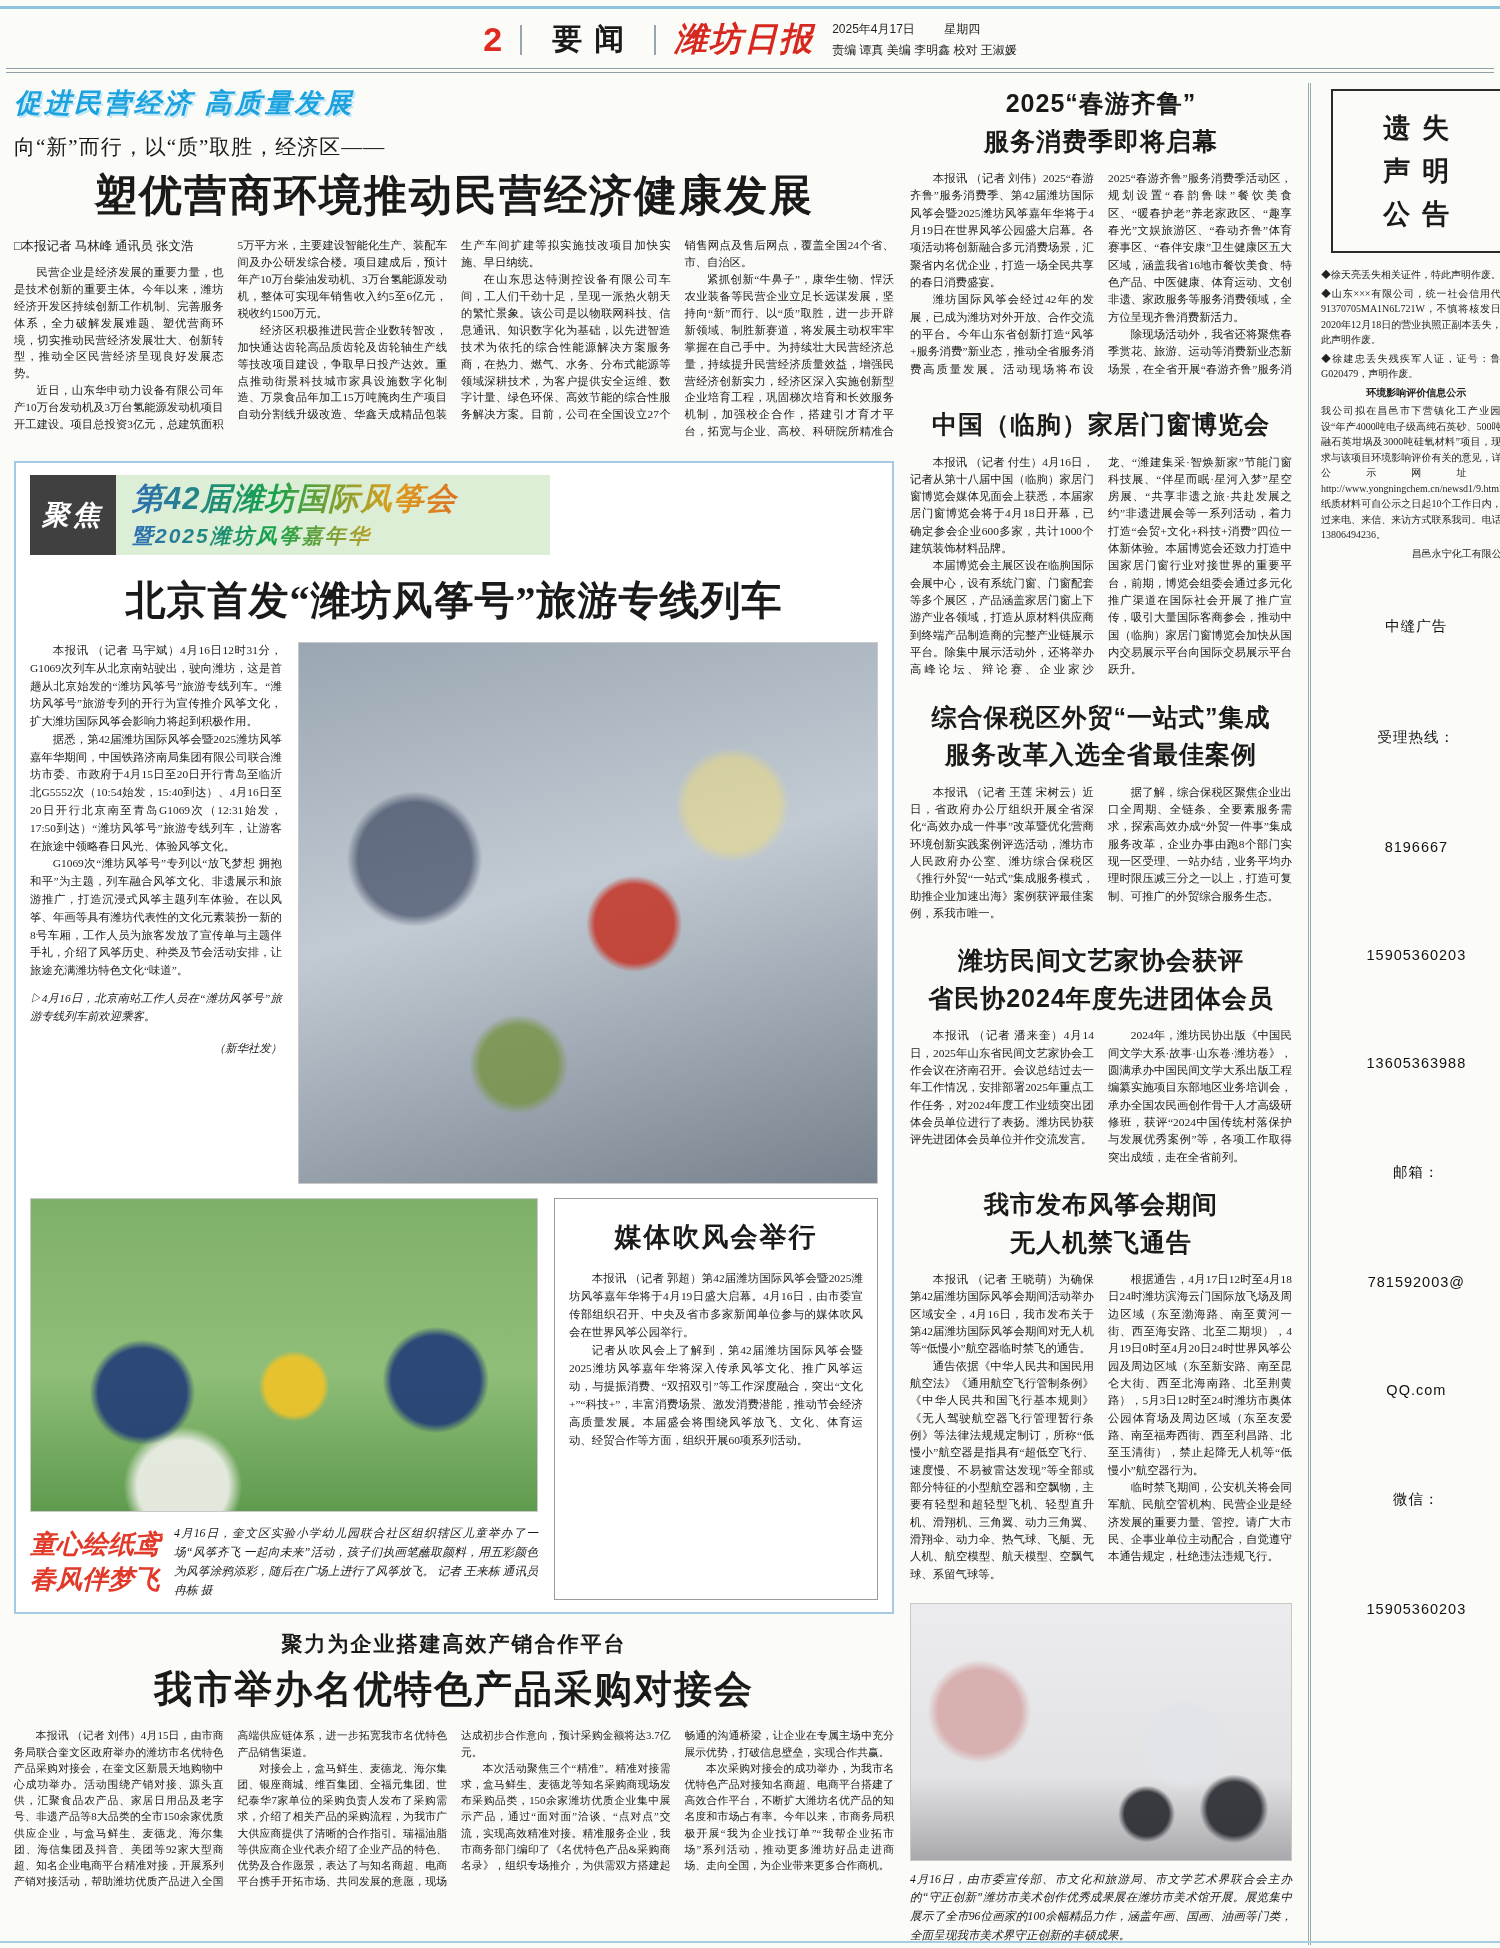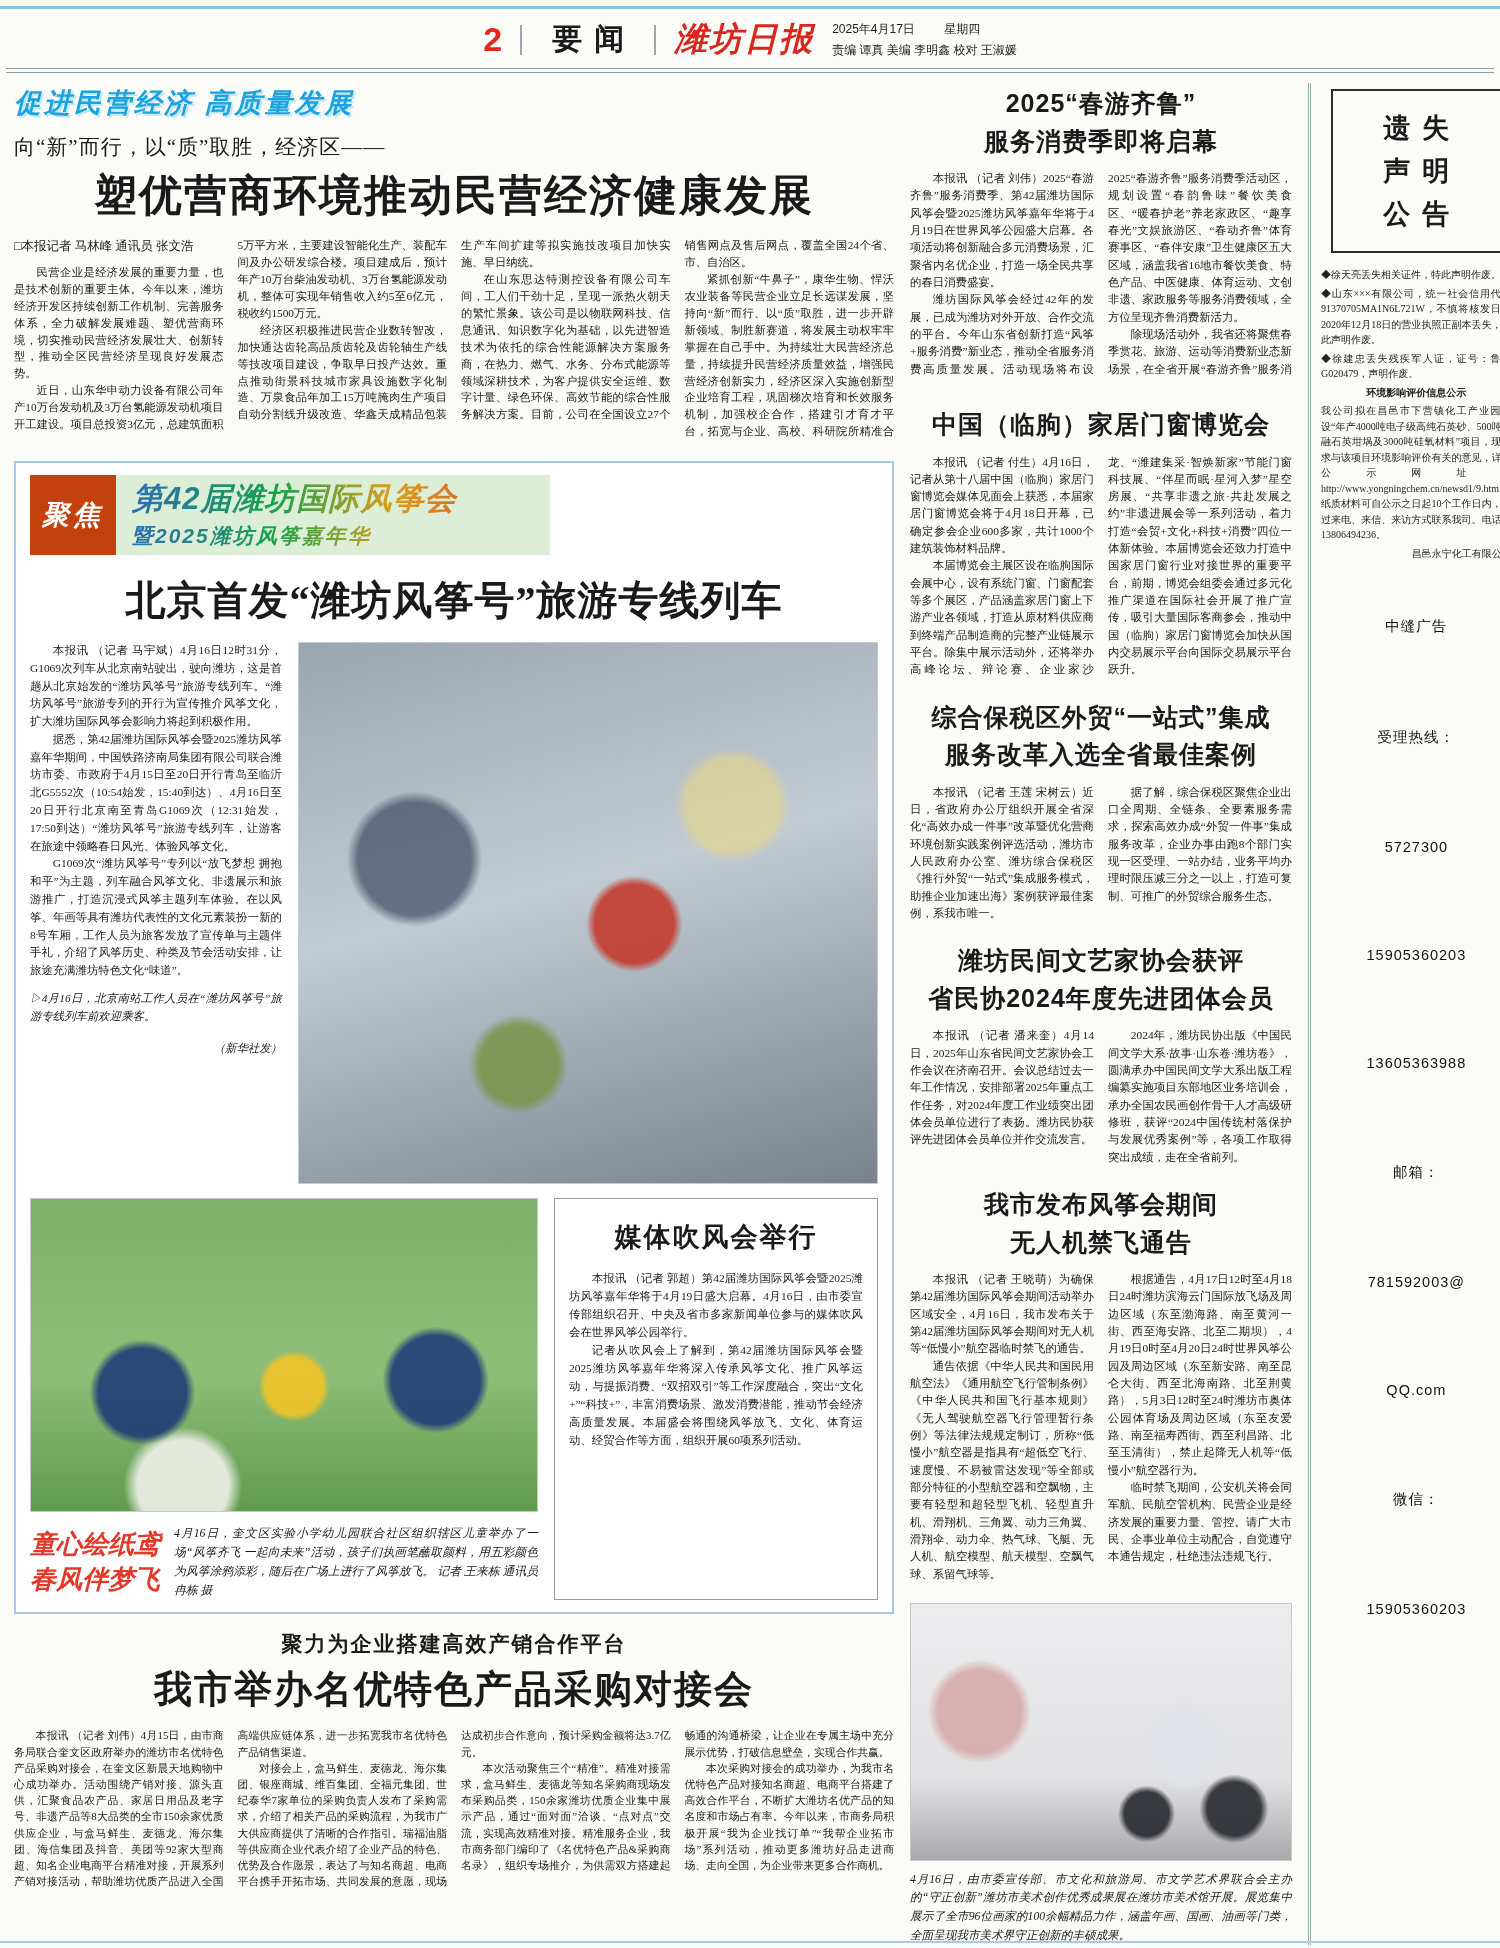--- a/index.html
+++ b/index.html
@@ -34,21 +34,21 @@
   .lead-kicker{font-size:21px;margin:4px 0 2px;letter-spacing:1px;}
   .lead-headline{font-size:43px;font-weight:900;letter-spacing:2px;margin:6px 0 12px;text-align:center;font-family:"Liberation Serif",serif;}
   .lead-byline{font-size:12.5px;margin:0 0 8px;}
   .bodycols{column-gap:14px;font-size:11.3px;line-height:1.5;text-align:justify;font-family:"Liberation Serif",serif;}
   .lead-body{column-count:4;height:212px;overflow:hidden;}
   .para{margin:0;text-indent:2em;}
 
   
   .kitebox{border:2px solid #a6c9e6;margin-top:12px;padding:12px 14px 12px;background:#fff;}
   .banner{display:flex;align-items:stretch;width:520px;}
-  .focus{background:#c2410c;color:#fff;font-size:27px;font-weight:900;font-style:italic;
+  .focus{background:#404040;color:#fff;font-size:27px;font-weight:900;font-style:italic;
     padding:2px 12px;display:flex;align-items:center;letter-spacing:4px;}
   .bannertext{background:#dcefd6;padding:3px 16px 5px;flex:1;}
   .grad{font-weight:900;font-style:italic;
     background:linear-gradient(90deg,#2f6db5,#17a24c 35%,#dd9e1e 65%,#d93a2b);
     -webkit-background-clip:text;background-clip:text;color:transparent;}
   .bt1{font-size:31px;letter-spacing:1px;}
   .bt2{font-size:21px;margin-top:2px;letter-spacing:2px;}
   .kite-headline{text-align:center;font-size:40px;font-weight:900;letter-spacing:1px;
     margin:18px 0 14px;font-family:"Liberation Serif",serif;}
   .kiterow{display:flex;gap:16px;}
@@ -279,21 +279,21 @@
       <p>◆徐天亮丢失相关证件，特此声明作废。</p>
       <p>◆山东×××有限公司，统一社会信用代码91370705MA1N6L721W，不慎将核发日期2020年12月18日的营业执照正副本丢失，特此声明作废。</p>
       <p>◆徐建忠丢失残疾军人证，证号：鲁军G020479，声明作废。</p>
       <p class="eia-title">环境影响评价信息公示</p>
       <p>我公司拟在昌邑市下营镇化工产业园建设“年产4000吨电子级高纯石英砂、500吨熔融石英坩埚及3000吨硅氧材料”项目，现征求与该项目环境影响评价有关的意见，详见公示网址：http://www.yongningchem.cn/newsd1/9.html，纸质材料可自公示之日起10个工作日内，通过来电、来信、来访方式联系我司。电话：13806494236。</p>
       <p class="sb-sig">昌邑永宁化工有限公司</p>
     </div>
     <div class="sb-slots">
       <div>中缝广告</div>
       <div>受理热线：</div>
-      <div>5727300</div>
+      <div>8196667</div>
       <div>15905360203</div>
       <div>13605363988</div>
       <div>邮箱：</div>
       <div>781592003@</div>
       <div>QQ.com</div>
       <div>微信：</div>
       <div>15905360203</div>
     </div>
   </aside>
 </main>

